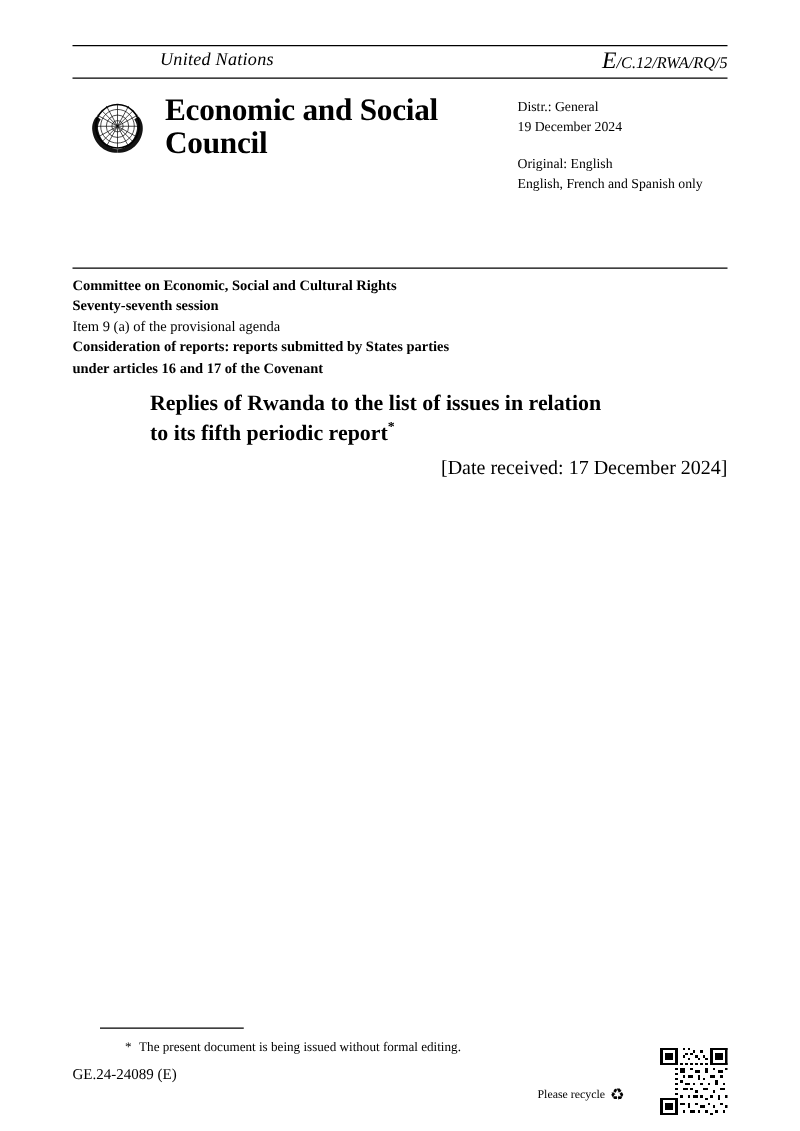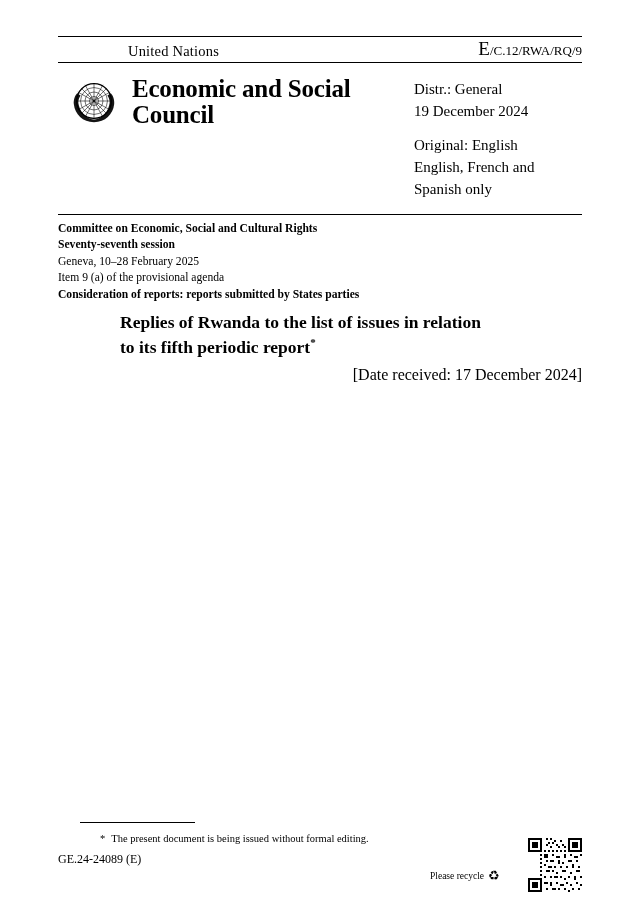--- a/index.html
+++ b/index.html
@@ -29,23 +29,24 @@
     top: 36px;
     width: 524px;
   }
   .masthead-toprule {
     border-top: 1px solid #000;
     width: 100%;
     margin: 0;
   }
   .masthead-row {
     display: flex;
-    align-items: flex-end;
+    align-items: center;
     justify-content: space-between;
     padding-top: 2px;
+    font-style: italic;
   }
   .un-name {
     font-family: "Liberation Serif", serif;
     font-size: 14.5px;
     letter-spacing: 0.2px;
     margin-left: 70px;
     line-height: 1.1;
   }
   .symbol {
     font-family: "Liberation Serif", serif;
@@ -81,21 +82,21 @@
   .org-title {
     font-family: "Liberation Serif", serif;
     font-weight: bold;
     font-size: 25px;
     line-height: 1.05;
     letter-spacing: -0.2px;
     margin-top: 5px;
   }
   .distr-block {
     flex: 0 0 168px;
-    font-size: 15px;
+    font-size: 11px;
     line-height: 1.45;
     padding-top: 8px;
   }
   .distr-block .gap {
     height: 13px;
   }
 
   
   .section-rule {
     position: absolute;
@@ -199,21 +200,21 @@
 <body>
 
 <div class="page">
 
   <div class="masthead">
     <div class="masthead-toprule"></div>
 
     <div class="masthead-row">
       <div class="un-name">United Nations</div>
       <div class="symbol">
-        <span class="big">E</span><span>/C.12/RWA/RQ/9</span>
+        <span class="big">E</span><span>/C.12/RWA/RQ/5</span>
       </div>
     </div>
 
     <div class="masthead-midrule"></div>
 
     <div class="body-row">
       <div class="emblem">
         <svg viewBox="0 0 100 100" width="56" height="56" aria-hidden="true">
           <circle cx="50" cy="50" r="31" fill="none" stroke="#000" stroke-width="2.2"></circle>
           <circle cx="50" cy="50" r="24" fill="none" stroke="#000" stroke-width="1"></circle>
@@ -246,23 +247,23 @@
         <div>English, French and Spanish only</div>
       </div>
     </div>
   </div>
 
   <div class="section-rule"></div>
 
   <div class="committee">
     <div class="line b">Committee on Economic, Social and Cultural Rights</div>
     <div class="line b">Seventy-seventh session</div>
-    <div class="line">Geneva, 10–28 February 2025</div>
     <div class="line">Item 9 (a) of the provisional agenda</div>
     <div class="line b">Consideration of reports: reports submitted by States parties</div>
+    <div class="line b">under articles 16 and 17 of the Covenant</div>
   </div>
 
   <div class="doc-title">
     <div>Replies of Rwanda to the list of issues in relation</div>
     <div>
       <span>to its fifth periodic report</span><sup>*</sup>
     </div>
   </div>
 
   <div class="date-received">[Date received: 17 December 2024]</div>

